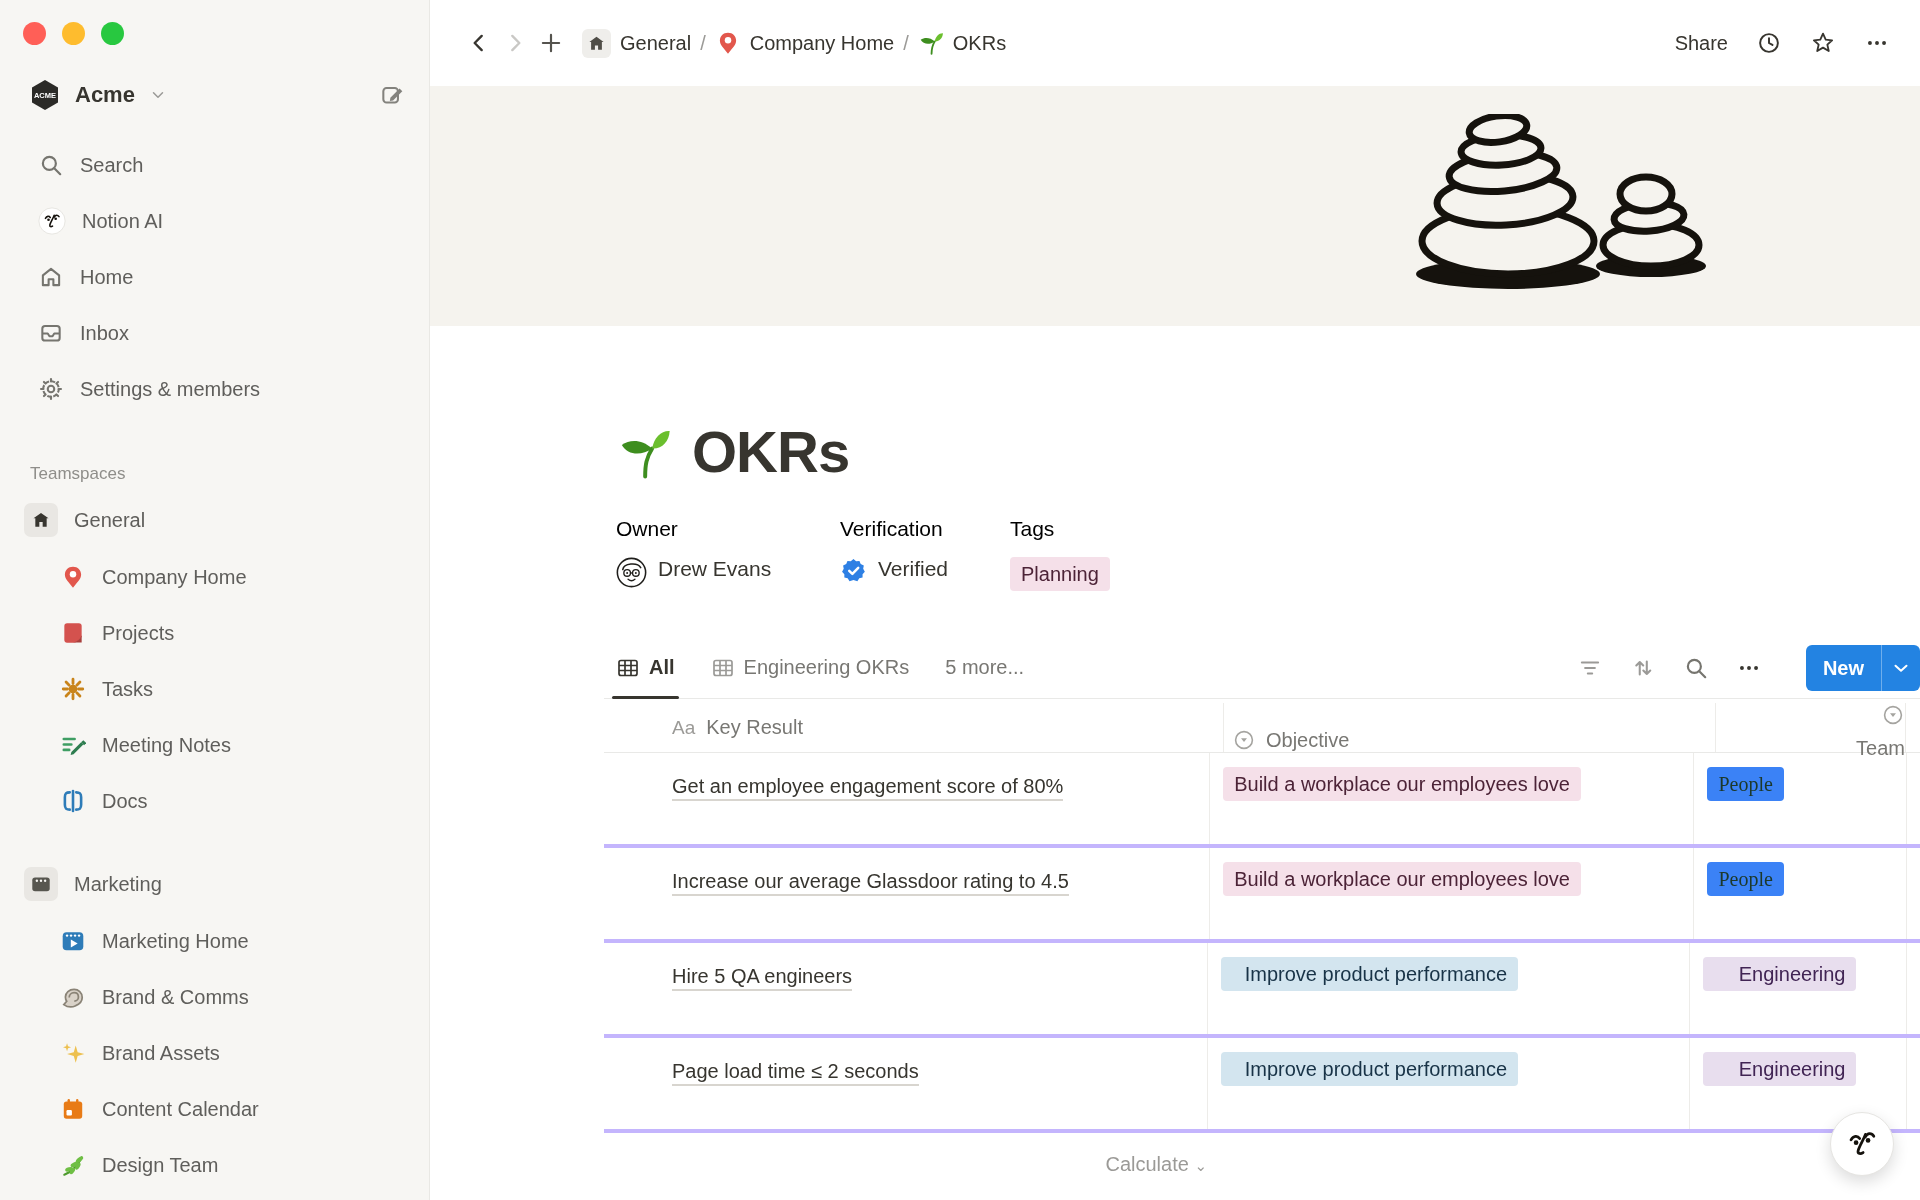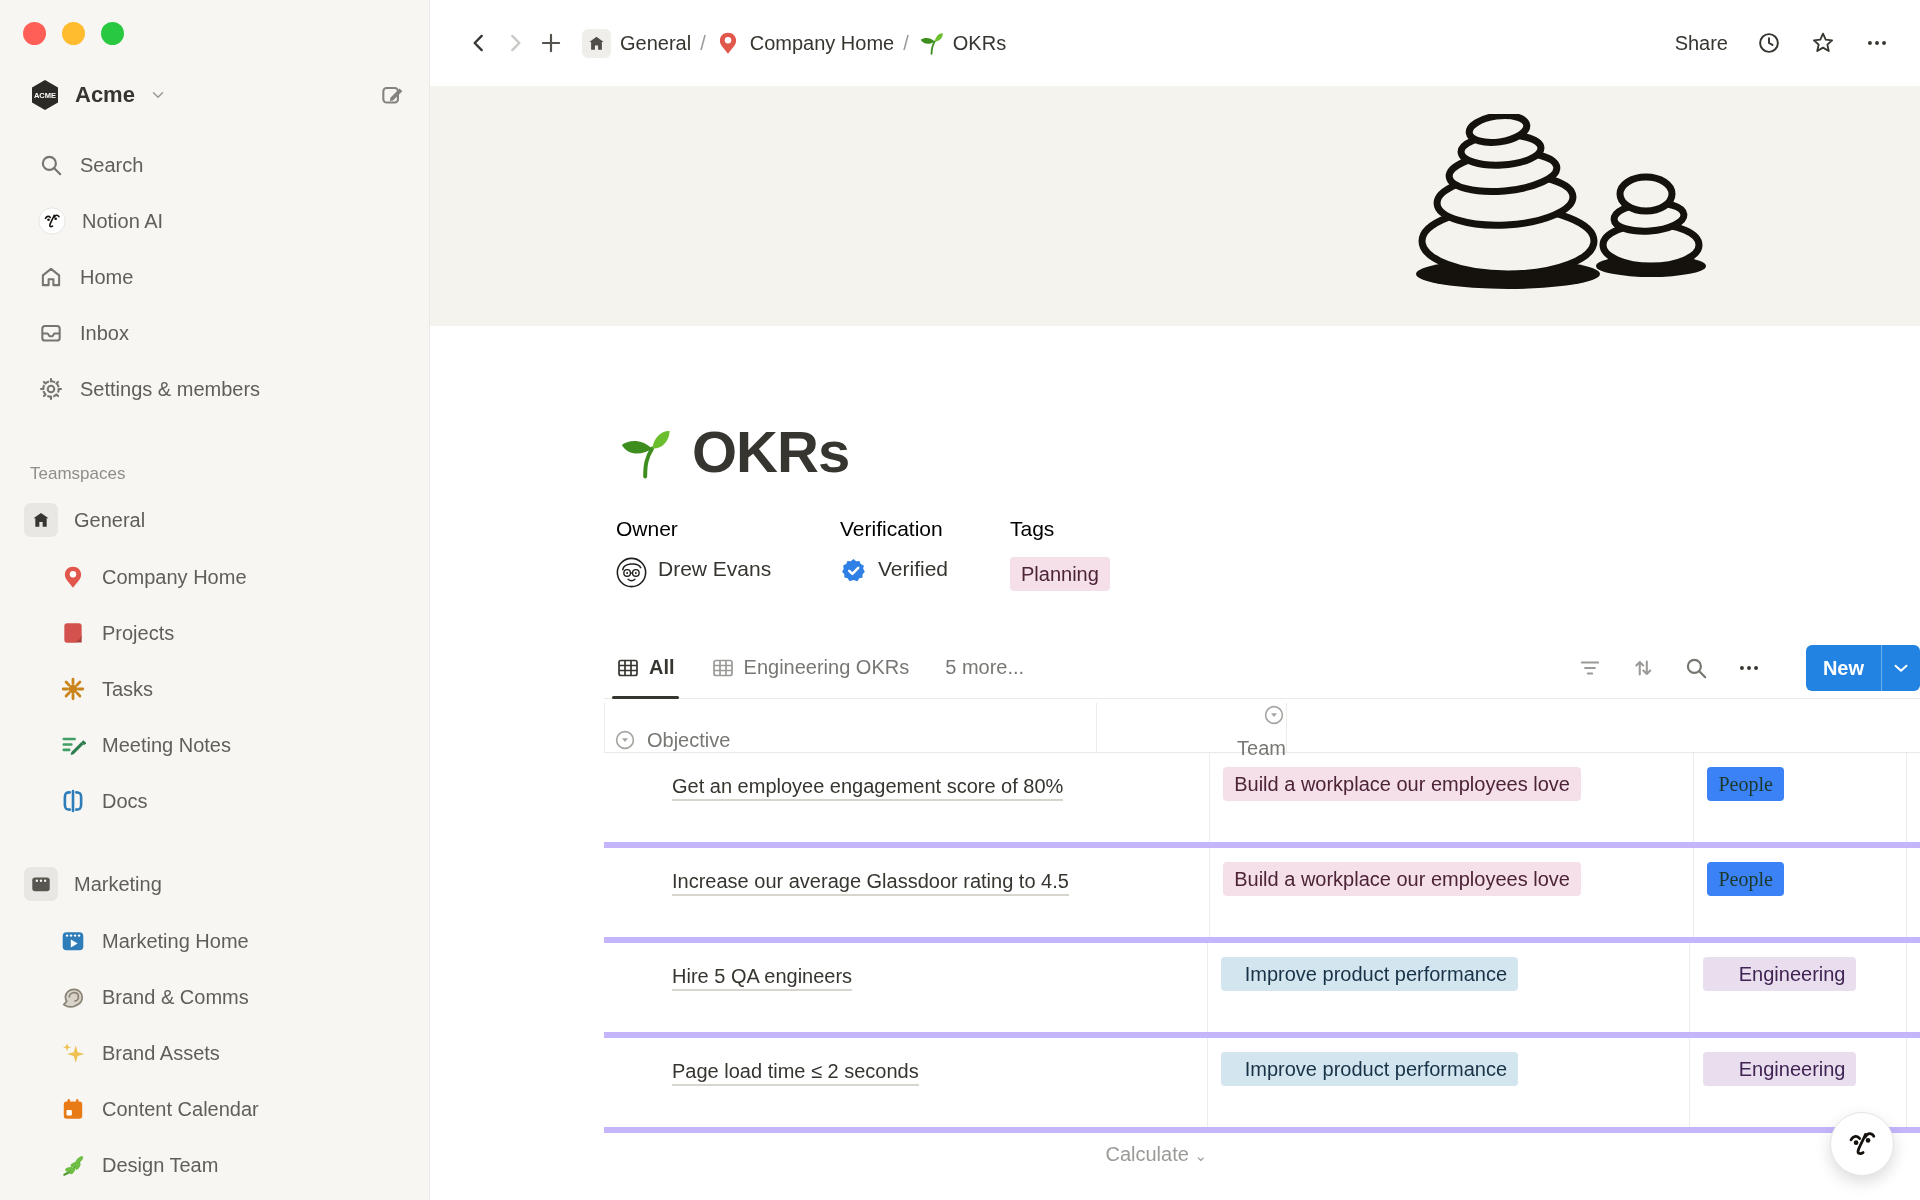--- a/index.html
+++ b/index.html
@@ -72,30 +72,30 @@
   .view-controls { margin-left:auto; display:flex; align-items:center; gap:27px; padding-right:158px; }
   .vc-icon { cursor:pointer; }
   .new-btn { position:absolute; right:0; top:8px; height:46px; display:flex; align-items:stretch;
     background:#2383E2; border-radius:6px; overflow:hidden; cursor:pointer; }
   .new-main { display:flex; align-items:center; padding:0 17px; font-size:20px; font-weight:700; color:#fff; }
   .new-split { width:1px; background:rgba(255,255,255,0.35); }
   .new-caret { width:38px; display:flex; align-items:center; justify-content:center; }
 
   #table { margin-top:4px; }
   .t-head { display:flex; height:50px; border-bottom:1px solid #E9E9E7; color:#787773; font-size:20px; }
-  .t-row { display:flex; height:95px; border-bottom:6px solid #c4b5fd; cursor:pointer;gap:40px; }
+  .t-row { display:flex; height:95px; border-bottom:4px solid #c4b5fd; cursor:pointer;gap:40px; }
   .c1 { width:619px; } .c2 { width:492px; } .c3 { width:190px;flex-direction:column; } .c4 { width:15px; }
   .c2,.c3,.c4 { border-left:1px solid #EDECE9; }
   .t-head .c1 { display:flex; align-items:center; gap:11px; padding-left:68px; }
   .t-head .c2,.t-head .c3 { display:flex; align-items:flex-end; gap:10px; padding-left:8px; }
   .aa { font-size:19px; color:#9B9A97; font-weight:500; }
   .t-row .c1 { padding:22px 24px 0 68px; }
   .t-row .c2,.t-row .c3 { padding:14px 10px 0 13px; }
   .kr { font-size:20px; font-weight:500; color:#37352F; border-bottom:2px solid #D8D5CF; padding-bottom:2px; white-space:nowrap; }
-  .t-footer { height:42px; margin-top:10px; }
+  .t-footer { height:42px; margin-top:20px; }
   .calc { width:619px; text-align:right; padding-right:16px; font-size:20px; color:#9B9A97; cursor:pointer; }
   .calc .chev { font-size:15px; }
 
   #ai-fab { position:absolute; right:26px; top:1112px; width:64px; height:64px; border-radius:50%;
     background:#fff; border:1px solid #E6E5E2; box-shadow:0 6px 16px rgba(0,0,0,0.14);
     display:flex; align-items:center; justify-content:center; cursor:pointer; }
 </style>
 </head>
 <body>
 
@@ -510,20 +510,24 @@
         <span class="new-caret icon">
             <svg width="22" height="22" viewBox="0 0 24 24" fill="none">
               <path d="M6 9.5 L12 15 L18 9.5" stroke="#fff" stroke-width="2.2" stroke-linecap="round" stroke-linejoin="round"></path>
             </svg>
           </span>
       </div>
     </div>
 
     <div id="table">
       <div class="t-head">
+        <div class="c1">
+          <span class="aa">Aa</span>
+          <span>Key Result</span>
+        </div>
         <div class="c2">
           <span class="icon">
               <svg width="24" height="24" viewBox="0 0 24 24" fill="none">
                 <circle cx="12" cy="12" r="8.4" stroke="#A5A4A0" stroke-width="1.6"></circle>
                 <path d="M9 10.3 H15 L12 14 Z" fill="#A5A4A0"></path>
               </svg>
             </span>
           <span>Objective</span>
         </div>
         <div class="c3">

